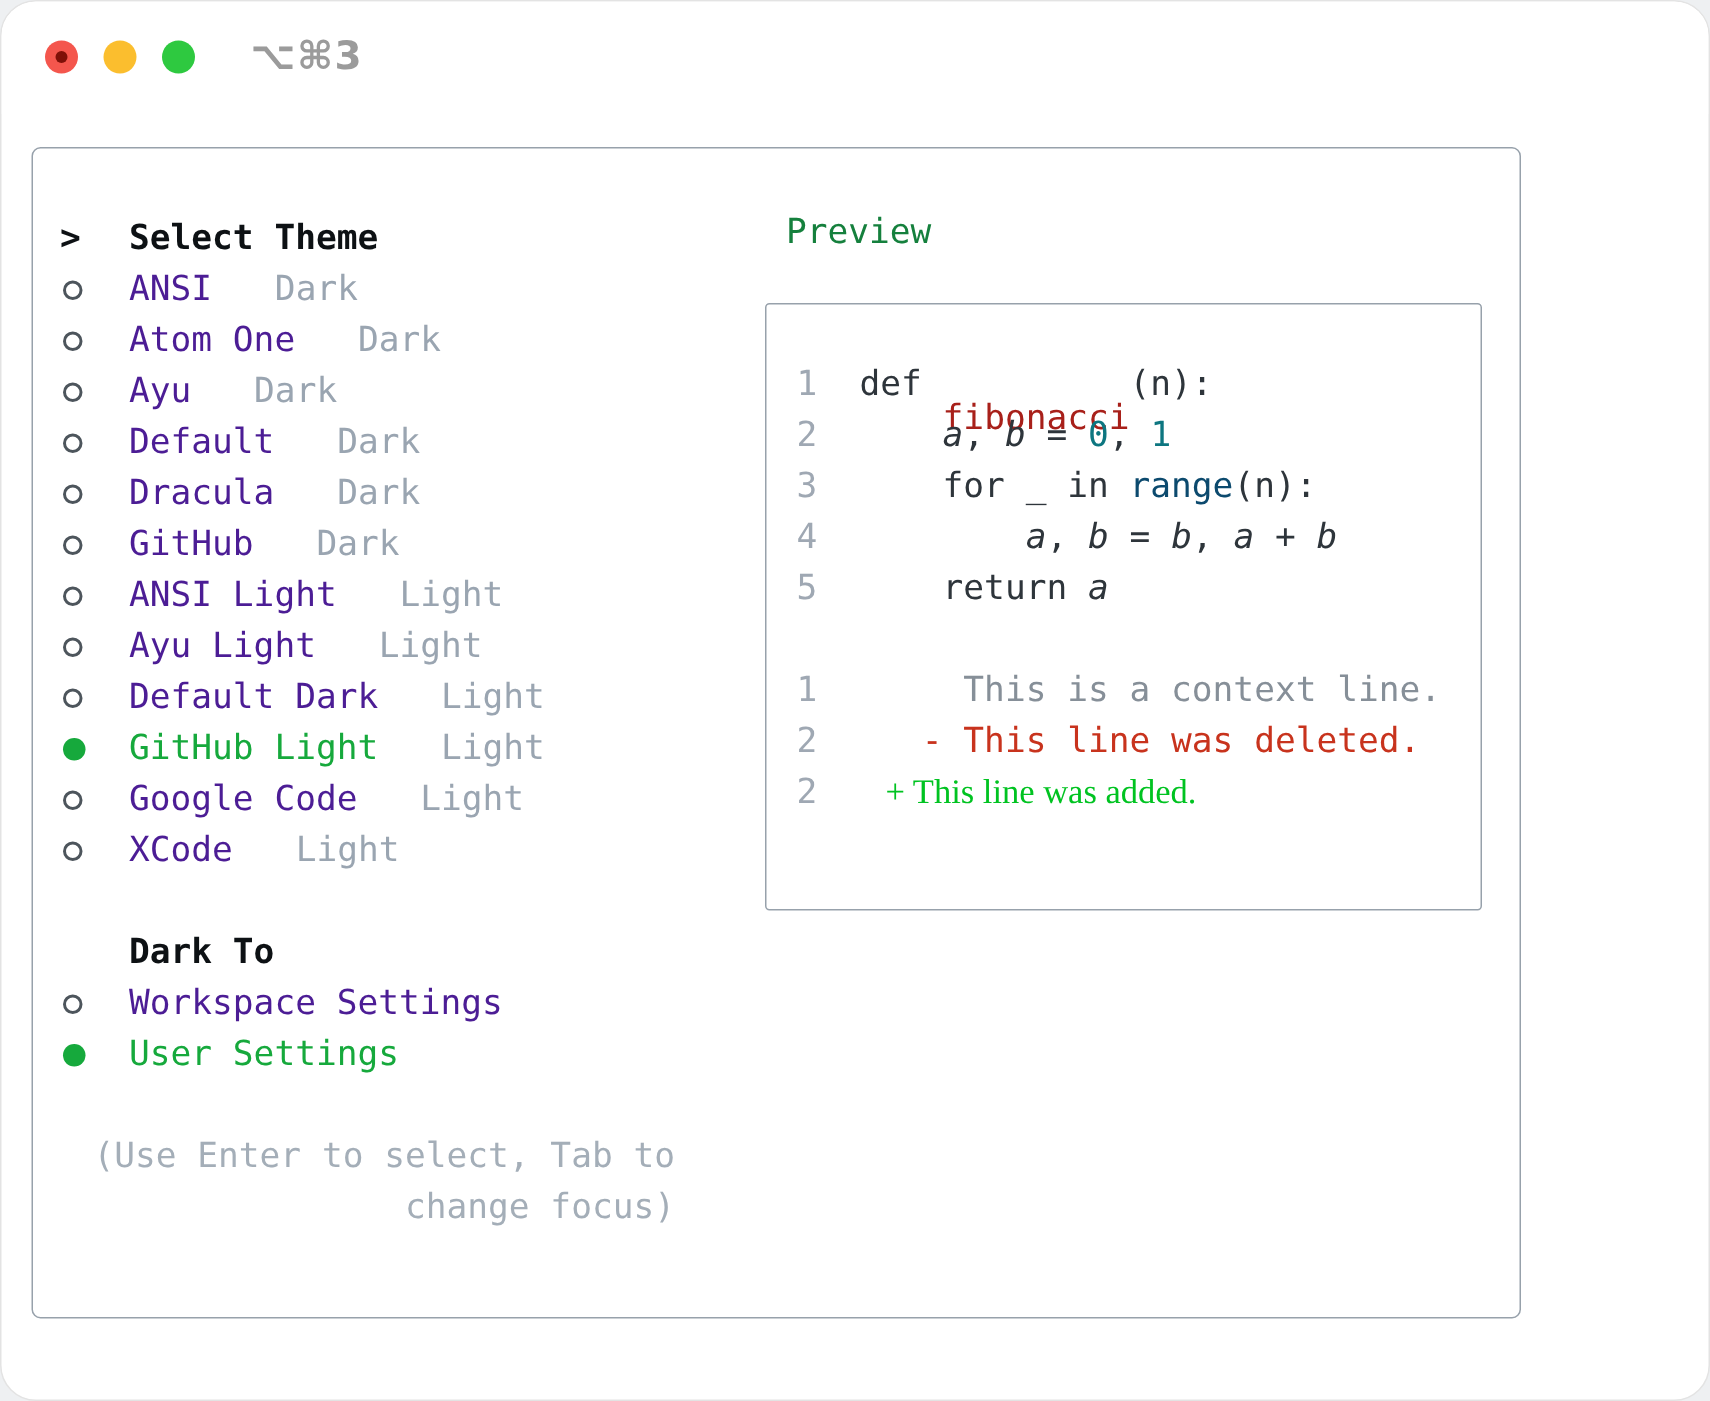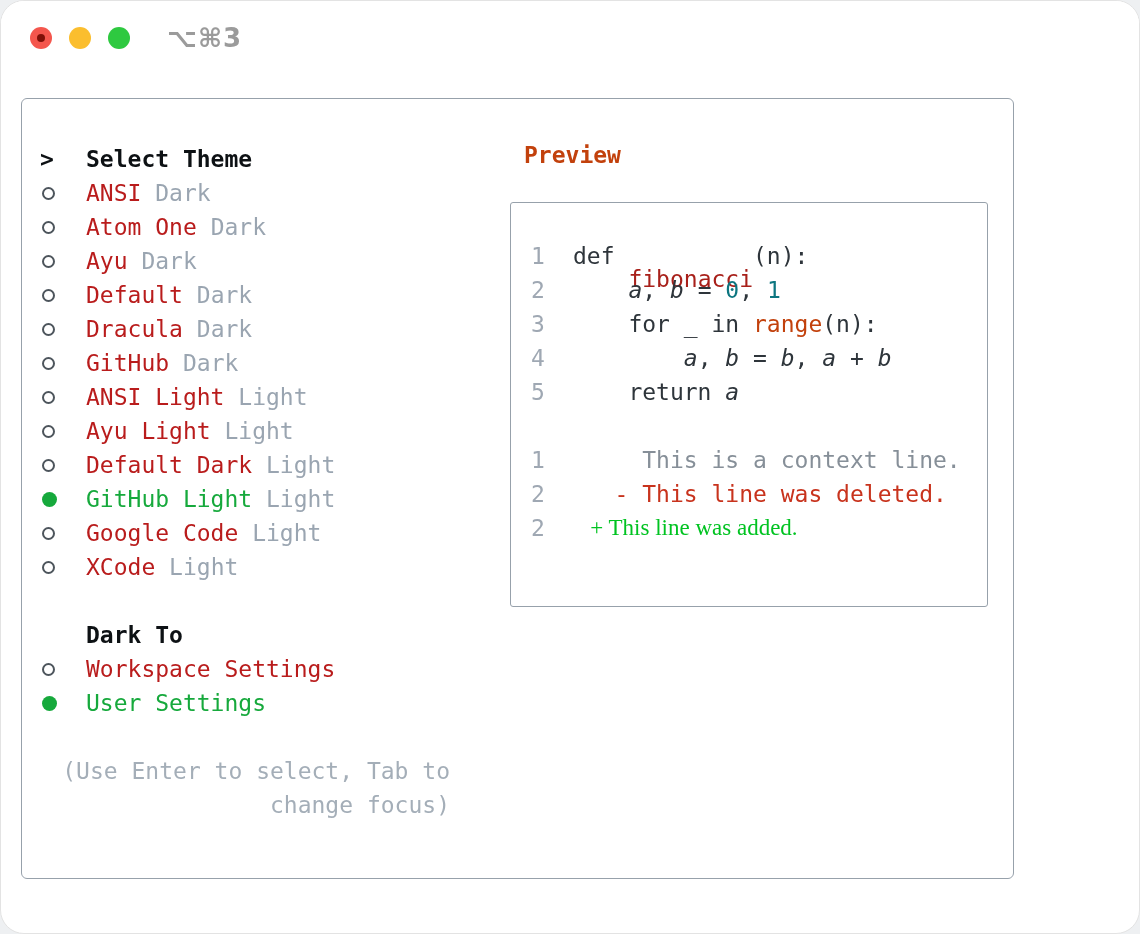--- a/index.html
+++ b/index.html
@@ -24,39 +24,39 @@
     position:absolute; left:20px; top:97px; width:993px; height:781px;
     border:1.5px solid #97a1ab; border-radius:6px; background:#ffffff;
   }
   .col-left  { position:absolute; left:18px; top:43px; width:420px; }
   .row { display:flex; align-items:center; height:34px; font-size:23px; white-space:pre; }
   .gutter { width:46px; flex:0 0 46px; display:flex; align-items:center; }
   .circle { width:13px; height:13px; border-radius:50%; border:2px solid #4d555c; margin-left:2px; }
   .circle.on { border:none; width:15px; height:15px; background:#16a93c; }
   .prompt { color:#0d1114; font-weight:bold; font-size:23px; }
   .hdr { color:#0d1114; font-weight:bold;text-align:right; }
-  .item-name { color:#b91c1c; }
+  .item-name { color:#4c1d95; }
   .item-name.sel { color:#16a93c; }
-  .item-tag { color:#9aa5b1; }
+  .item-tag { color:#9aa5b1;margin-left:28px; }
   .gap { height:34px; }
   .hint { font-size:23px; line-height:34px; color:#a4aeb8; white-space:normal; width:410px;text-align:right; }
   
   .col-right { position:absolute; left:482px; top:43px; }
-  .preview-title { height:34px; font-size:23px; font-weight:bold; color:#c2410c; padding-left:20px; }
+  .preview-title { height:34px; font-size:23px; font-weight:normal; color:#15803d; padding-left:20px; }
   .preview-box {
     position:absolute; left:488px; top:103px; width:478px; height:405px;
     border:1.5px solid #97a1ab; border-radius:3px; background:#ffffff;
     padding:40px 0 0 20px; overflow:hidden;
   }
   .pline { display:flex; height:34px; font-size:23px; white-space:pre; }
   .ln { width:42px; flex:0 0 42px; color:#9fa8b3; }
   .seg-code     { color:#2e353b; }
   .seg-function { color:#a8201a;margin-top:23px; }
   .seg-number   { color:#0d7680; }
-  .seg-builtin  { color:#c2410c; }
+  .seg-builtin  { color:#0c4a6e; }
   .seg-variable { color:#2e353b; font-style:italic; }
   .seg-context  { color:#868f98; }
   .seg-deleted  { color:#c8331d; }
   .seg-added    { color:#00c321;font-family:Liberation Serif, serif; }
 </style>
 </head>
 <body>
 
 <div class="window">
 

